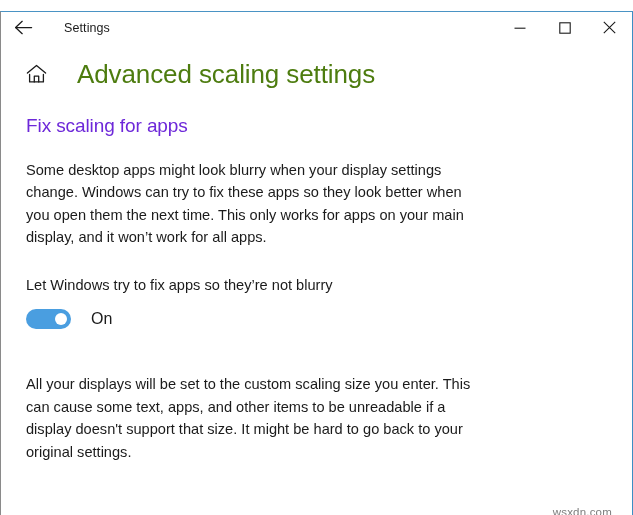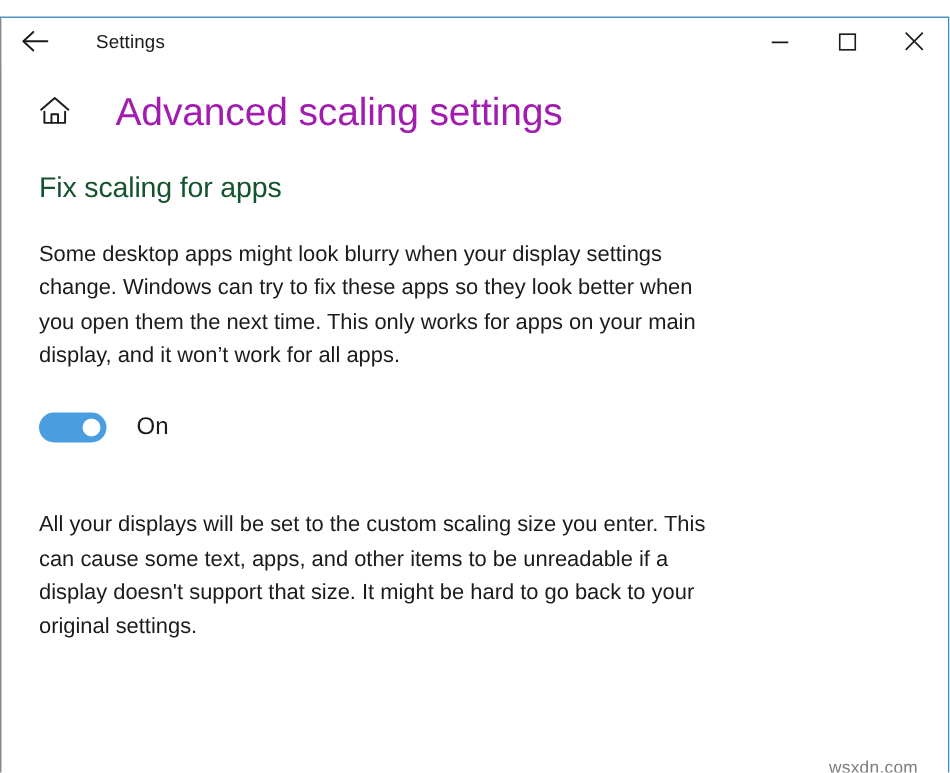--- a/index.html
+++ b/index.html
@@ -84,35 +84,35 @@
     width: 26px;
     height: 26px;
     display: flex;
     align-items: center;
     justify-content: center;
     flex: 0 0 auto;
   }
   #page-title {
     font-size: 26px;
     font-weight: 400;
-    color: #a21caf;
+    color: #4d7c0f;
     margin: 0;
     padding-left: 28px;
     letter-spacing: -0.1px;
     line-height: 1.1;
   }
 
   
   #content {
     padding: 0 0 0 25px;
   }
   .section-heading {
     font-size: 19px;
     font-weight: 400;
-    color: #14532d;
+    color: #6d28d9;
     margin: 0;
     letter-spacing: -0.1px;
   }
   .body-text {
     font-size: 14.6px;
     line-height: 22.6px;
     color: #1b1b1b;
     margin: 0;
     max-width: 456px;
   }
@@ -223,20 +223,21 @@
     <h1 id="page-title">Advanced scaling settings</h1>
   </div>
 
   <div id="content">
 
     <section id="fix-scaling-section">
       <h2 class="section-heading">Fix scaling for apps</h2>
       <p id="fix-scaling-desc" class="body-text">Some desktop apps might look blurry when your display settings change. Windows can try to fix these apps so they look better when you open them the next time. This only works for apps on your main display, and it won’t work for all apps.</p>
 
       <div id="toggle-row">
+        <div id="toggle-label">Let Windows try to fix apps so they’re not blurry</div>
         <div id="toggle-control">
           <div id="toggle-switch">
             <div id="toggle-knob"></div>
           </div>
           <div id="toggle-state">On</div>
         </div>
       </div>
     </section>
 
     <section id="custom-scaling-section">

